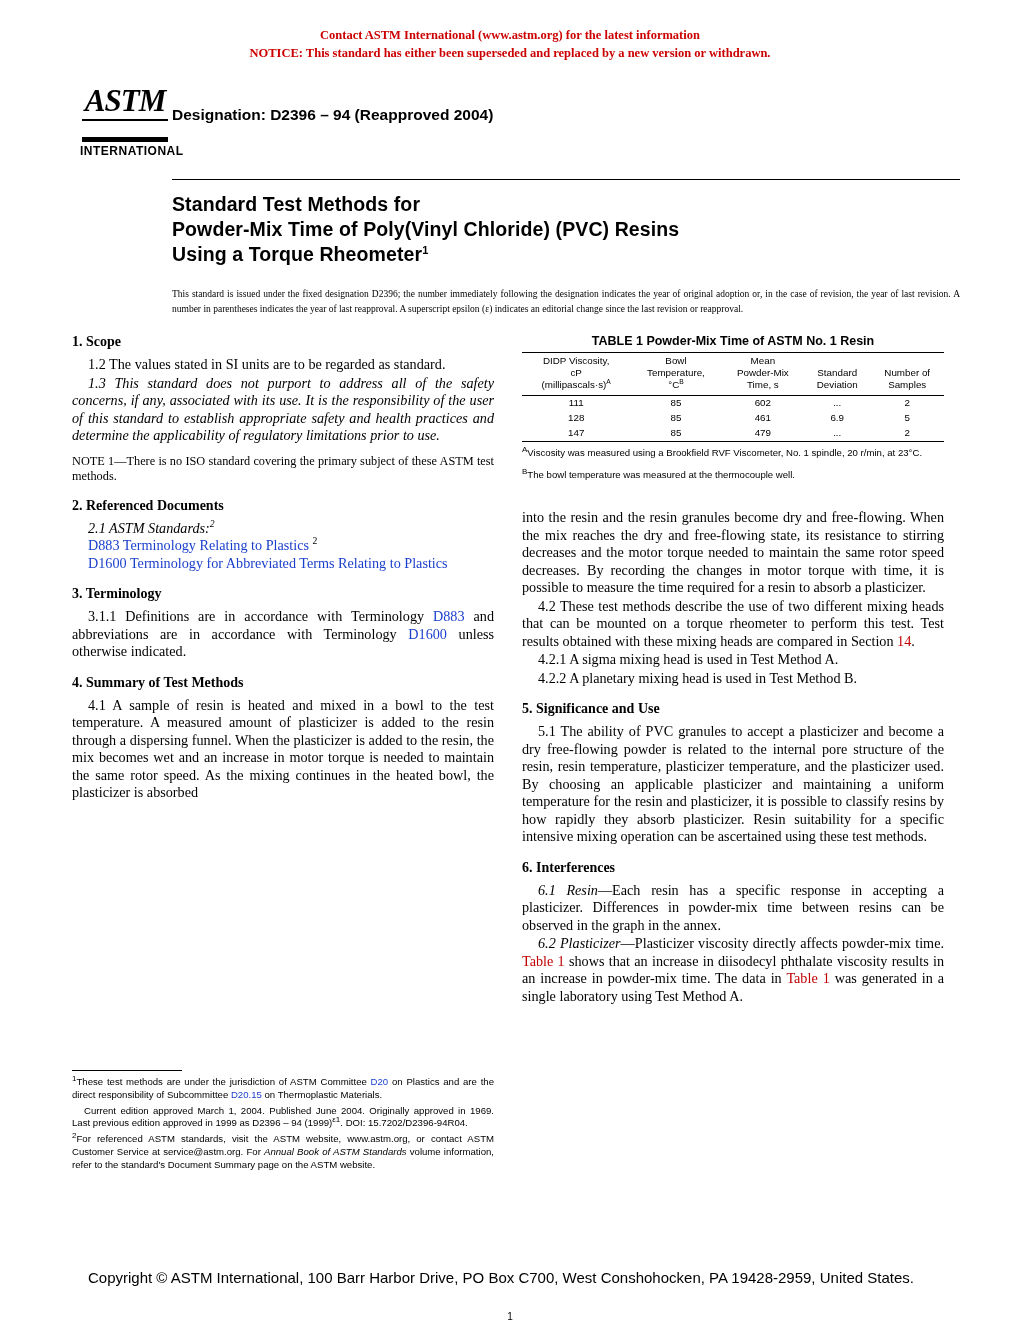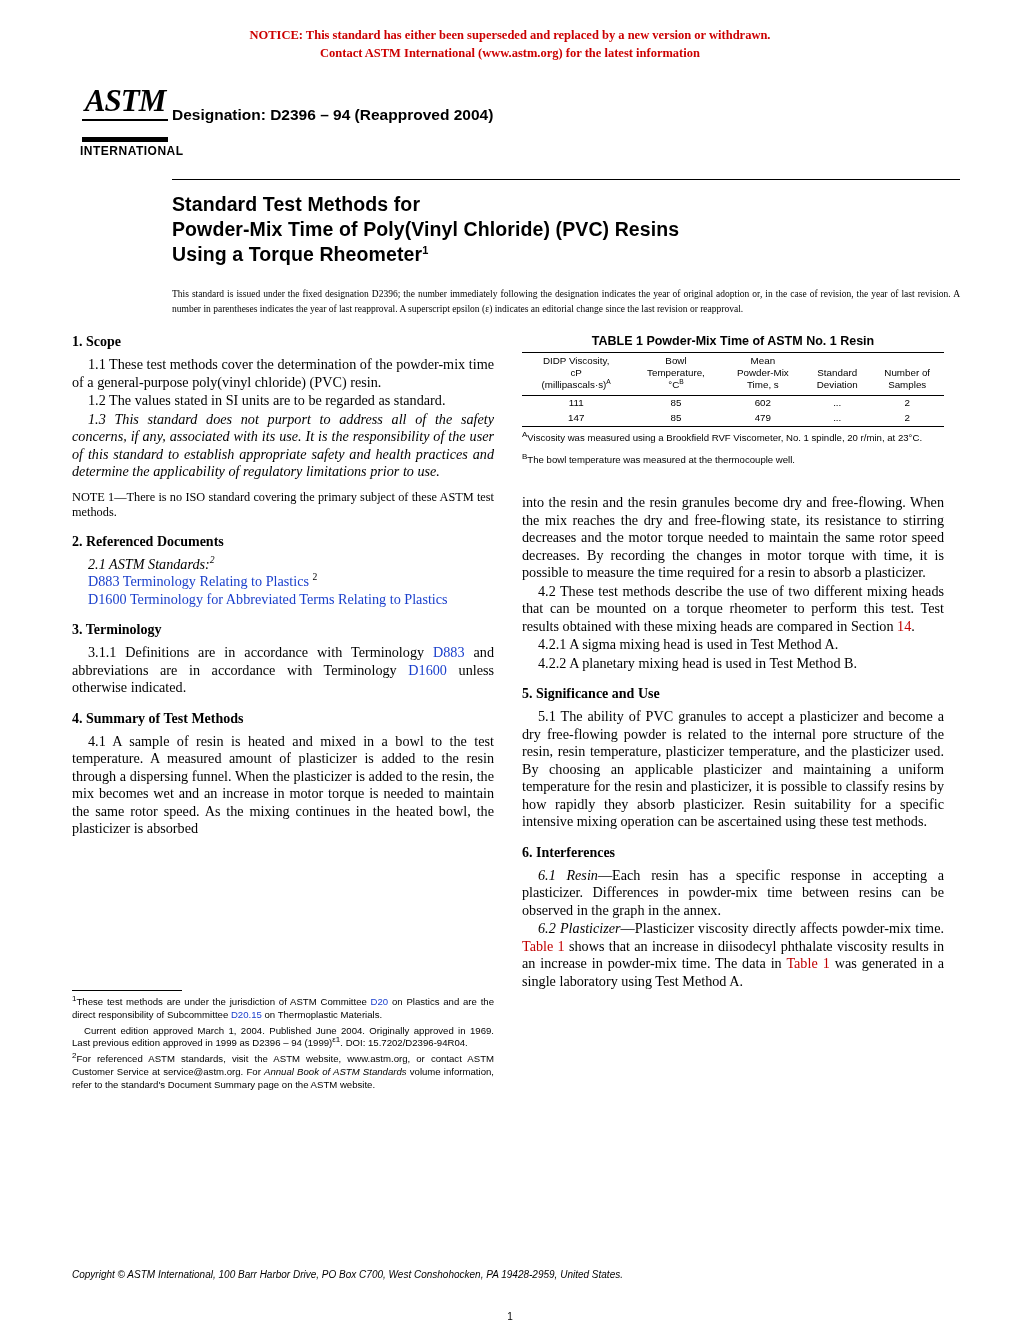--- a/index.html
+++ b/index.html
@@ -193,67 +193,66 @@
     line-height: 12.5px;
     margin-top: 5px;
     text-align: justify;
   }
   .tbl-foot sup { font-size: 8px; }
 
   
   .footnotes {
     position: absolute;
     left: 72px;
-    top: 964px;
+    top: 1044px;
     width: 422px;
   }
   .fn-rule {
     width: 110px;
     border-top: 0.9px solid #000;
     margin-bottom: 5px;
   }
   .fn {
     font-family: "Liberation Sans", sans-serif;
     font-size: 9.6px;
     line-height: 12.8px;
     text-align: justify;
     margin: 0 0 3px 0;
   }
   .fn sup { font-size: 8px; }
   .fn .indent { text-indent: 12px; display: block; }
 
   
   .copyright {
     position: absolute;
-    left: 72px;
+    left: 88px;
     top: 1243px;
     width: 880px;
     font-family: "Liberation Sans", sans-serif;
-    font-size: 10px;
-    font-style: italic;
+    font-size: 15px;
   }
   .page-num {
     position: absolute;
     left: 0;
     top: 1285px;
     width: 1020px;
     text-align: center;
     font-family: "Liberation Sans", sans-serif;
     font-size: 10px;
   }
   sup { vertical-align: super; font-size: 0.68em; line-height: 0; }
 </style>
 </head>
 <body>
 
 <div class="page">
 
   <div class="notice">
+    <div>Contact ASTM International (www.astm.org) for the latest information</div>
     <div>NOTICE: This standard has either been superseded and replaced by a new version or withdrawn.</div>
-    <div>Contact ASTM International (www.astm.org) for the latest information</div>
   </div>
 
   <div class="header">
     <div class="logo">
       <div class="logo-astm">ASTM</div>
       <div class="logo-rule"></div>
       <div class="logo-rule2"></div>
       <div class="logo-intl">INTERNATIONAL</div>
     </div>
     <div class="designation">Designation: D2396 – 94 (Reapproved 2004)</div>
@@ -267,21 +266,20 @@
     <div class="tline"><span>Using a Torque Rheometer</span><sup>1</sup></div>
   </div>
 
   <div class="issued">This standard is issued under the fixed designation D2396; the number immediately following the designation indicates the year of original adoption or, in the case of revision, the year of last revision. A number in parentheses indicates the year of last reapproval. A superscript epsilon (ε) indicates an editorial change since the last revision or reapproval.</div>
 
   <div class="columns">
 
     <div class="col left">
 
       <h2 class="sec first">1.  Scope</h2>
-      <p class="para">1.1  These test methods cover the determination of the powder-mix time of a general-purpose poly(vinyl chloride) (PVC) resin.</p>
       <p class="para">1.2  The values stated in SI units are to be regarded as standard.</p>
       <p class="para italic">1.3  This standard does not purport to address all of the safety concerns, if any, associated with its use. It is the responsibility of the user of this standard to establish appropriate safety and health practices and determine the applicability of regulatory limitations prior to use.</p>
 
       <p class="note"><span class="smallcaps">NOTE</span><span> 1—There is no ISO standard covering the primary subject of these ASTM test methods.</span></p>
 
       <h2 class="sec">2.  Referenced Documents</h2>
       <p class="para italic"><span>2.1  ASTM Standards:</span><sup>2</sup></p>
 
       <p class="std-entry"><span class="blue-link">D883</span> <span class="blue-link">Terminology Relating to Plastics</span> <sup>2</sup></p>
       <p class="std-entry"><span class="blue-link">D1600</span> <span class="blue-link">Terminology for Abbreviated Terms Relating to Plastics</span></p>
@@ -328,20 +326,27 @@
         </thead>
         <tbody>
           <tr>
             <td>111</td>
             <td>85</td>
             <td>602</td>
             <td>...</td>
             <td>2</td>
           </tr>
           <tr>
+            <td>128</td>
+            <td>85</td>
+            <td>461</td>
+            <td>6.9</td>
+            <td>5</td>
+          </tr>
+          <tr>
             <td class="botline">147</td>
             <td class="botline">85</td>
             <td class="botline">479</td>
             <td class="botline">...</td>
             <td class="botline">2</td>
           </tr>
         </tbody>
       </table>
 
       <p class="tbl-foot"><sup>A</sup><span>Viscosity was measured using a Brookfield RVF Viscometer, No. 1 spindle, 20 r/min, at 23°C.</span></p>

